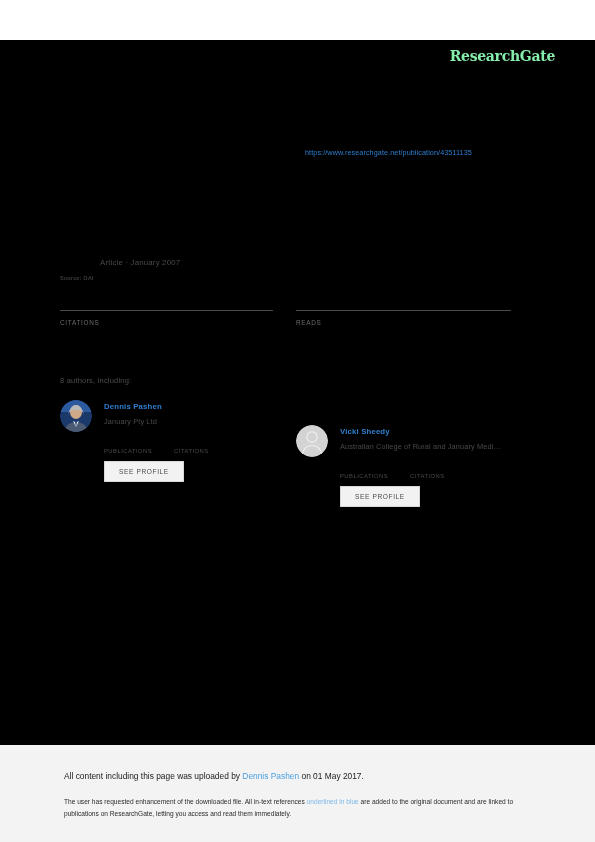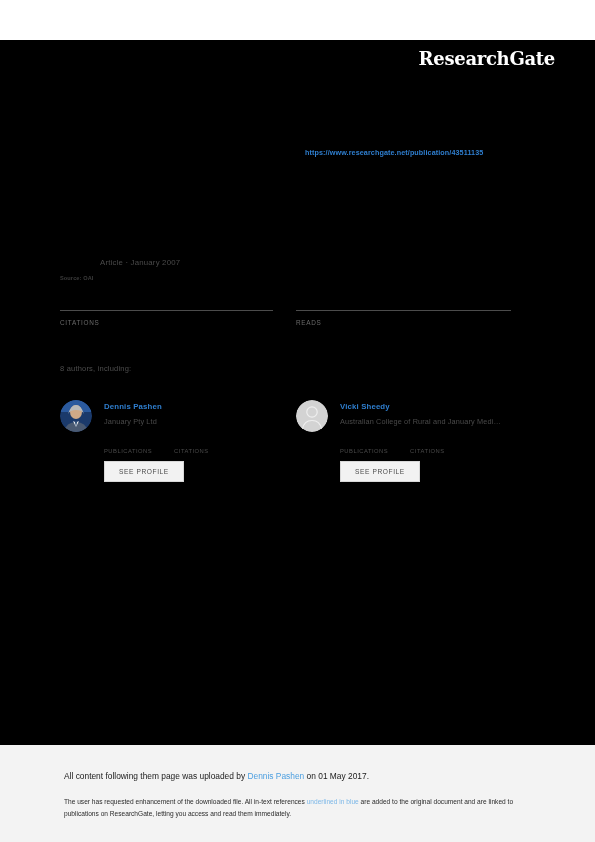--- a/index.html
+++ b/index.html
@@ -33,36 +33,35 @@
     background: #000000;
   }
 
   
   .brand {
     position: absolute;
     right: 40px;
     top: 8px;
     font-family: "DejaVu Serif", "Liberation Serif", serif;
     font-weight: bold;
-    font-size: 18px;
+    font-size: 14px;
     letter-spacing: -0.3px;
-    color: #ffffff;
+    color: #86efac;
     white-space: nowrap;
   }
 
   
   .pub-url {
     position: absolute;
     left: 305px;
     top: 108px;
     font-size: 7.2px;
     color: #2f7fd0;
     letter-spacing: 0.1px;
     white-space: nowrap;
-    font-weight: bold;
   }
 
   
   .article-title {
     position: absolute;
     left: 60px;
     top: 140px;
     width: 455px;
     font-size: 15px;
     line-height: 1.35;
@@ -115,34 +114,34 @@
     margin-top: 8px;
     font-size: 6.4px;
     color: #6a6a6a;
     letter-spacing: 0.7px;
   }
 
   
   .authors-heading {
     position: absolute;
     left: 60px;
-    top: 324px;
+    top: 336px;
     font-size: 7.5px;
     color: #4d4d4d;
     letter-spacing: 0.2px;
     white-space: nowrap;
   }
 
   .author-card {
     position: absolute;
     top: 360px;
     width: 230px;
   }
   .author-left  { left: 60px; }
-  .author-right { left: 296px; }
+  .author-right { left: 296px; margin-top: 25px; }
 
   .author-row {
     display: flex;
     align-items: flex-start;
   }
 
   .avatar {
     width: 32px;
     height: 32px;
     border-radius: 50%;
@@ -329,18 +328,18 @@
         <div class="metric-label">CITATIONS</div>
       </div>
     </div>
     <div class="see-profile">SEE PROFILE</div>
   </div>
 
 </div>
 
 <div class="footer">
   <div class="footer-upload">
-    <span>All content following them page was uploaded by </span><span class="link">Dennis Pashen</span><span> on 01 May 2017.</span>
+    <span>All content including this page was uploaded by </span><span class="link">Dennis Pashen</span><span> on 01 May 2017.</span>
   </div>
   <div class="footer-disclaimer">
     <span>The user has requested enhancement of the downloaded file. All in-text references </span><span class="link">underlined in blue</span><span> are added to the original document and are linked to publications on ResearchGate, letting you access and read them immediately.</span>
   </div>
 </div>
 
 </body></html>

